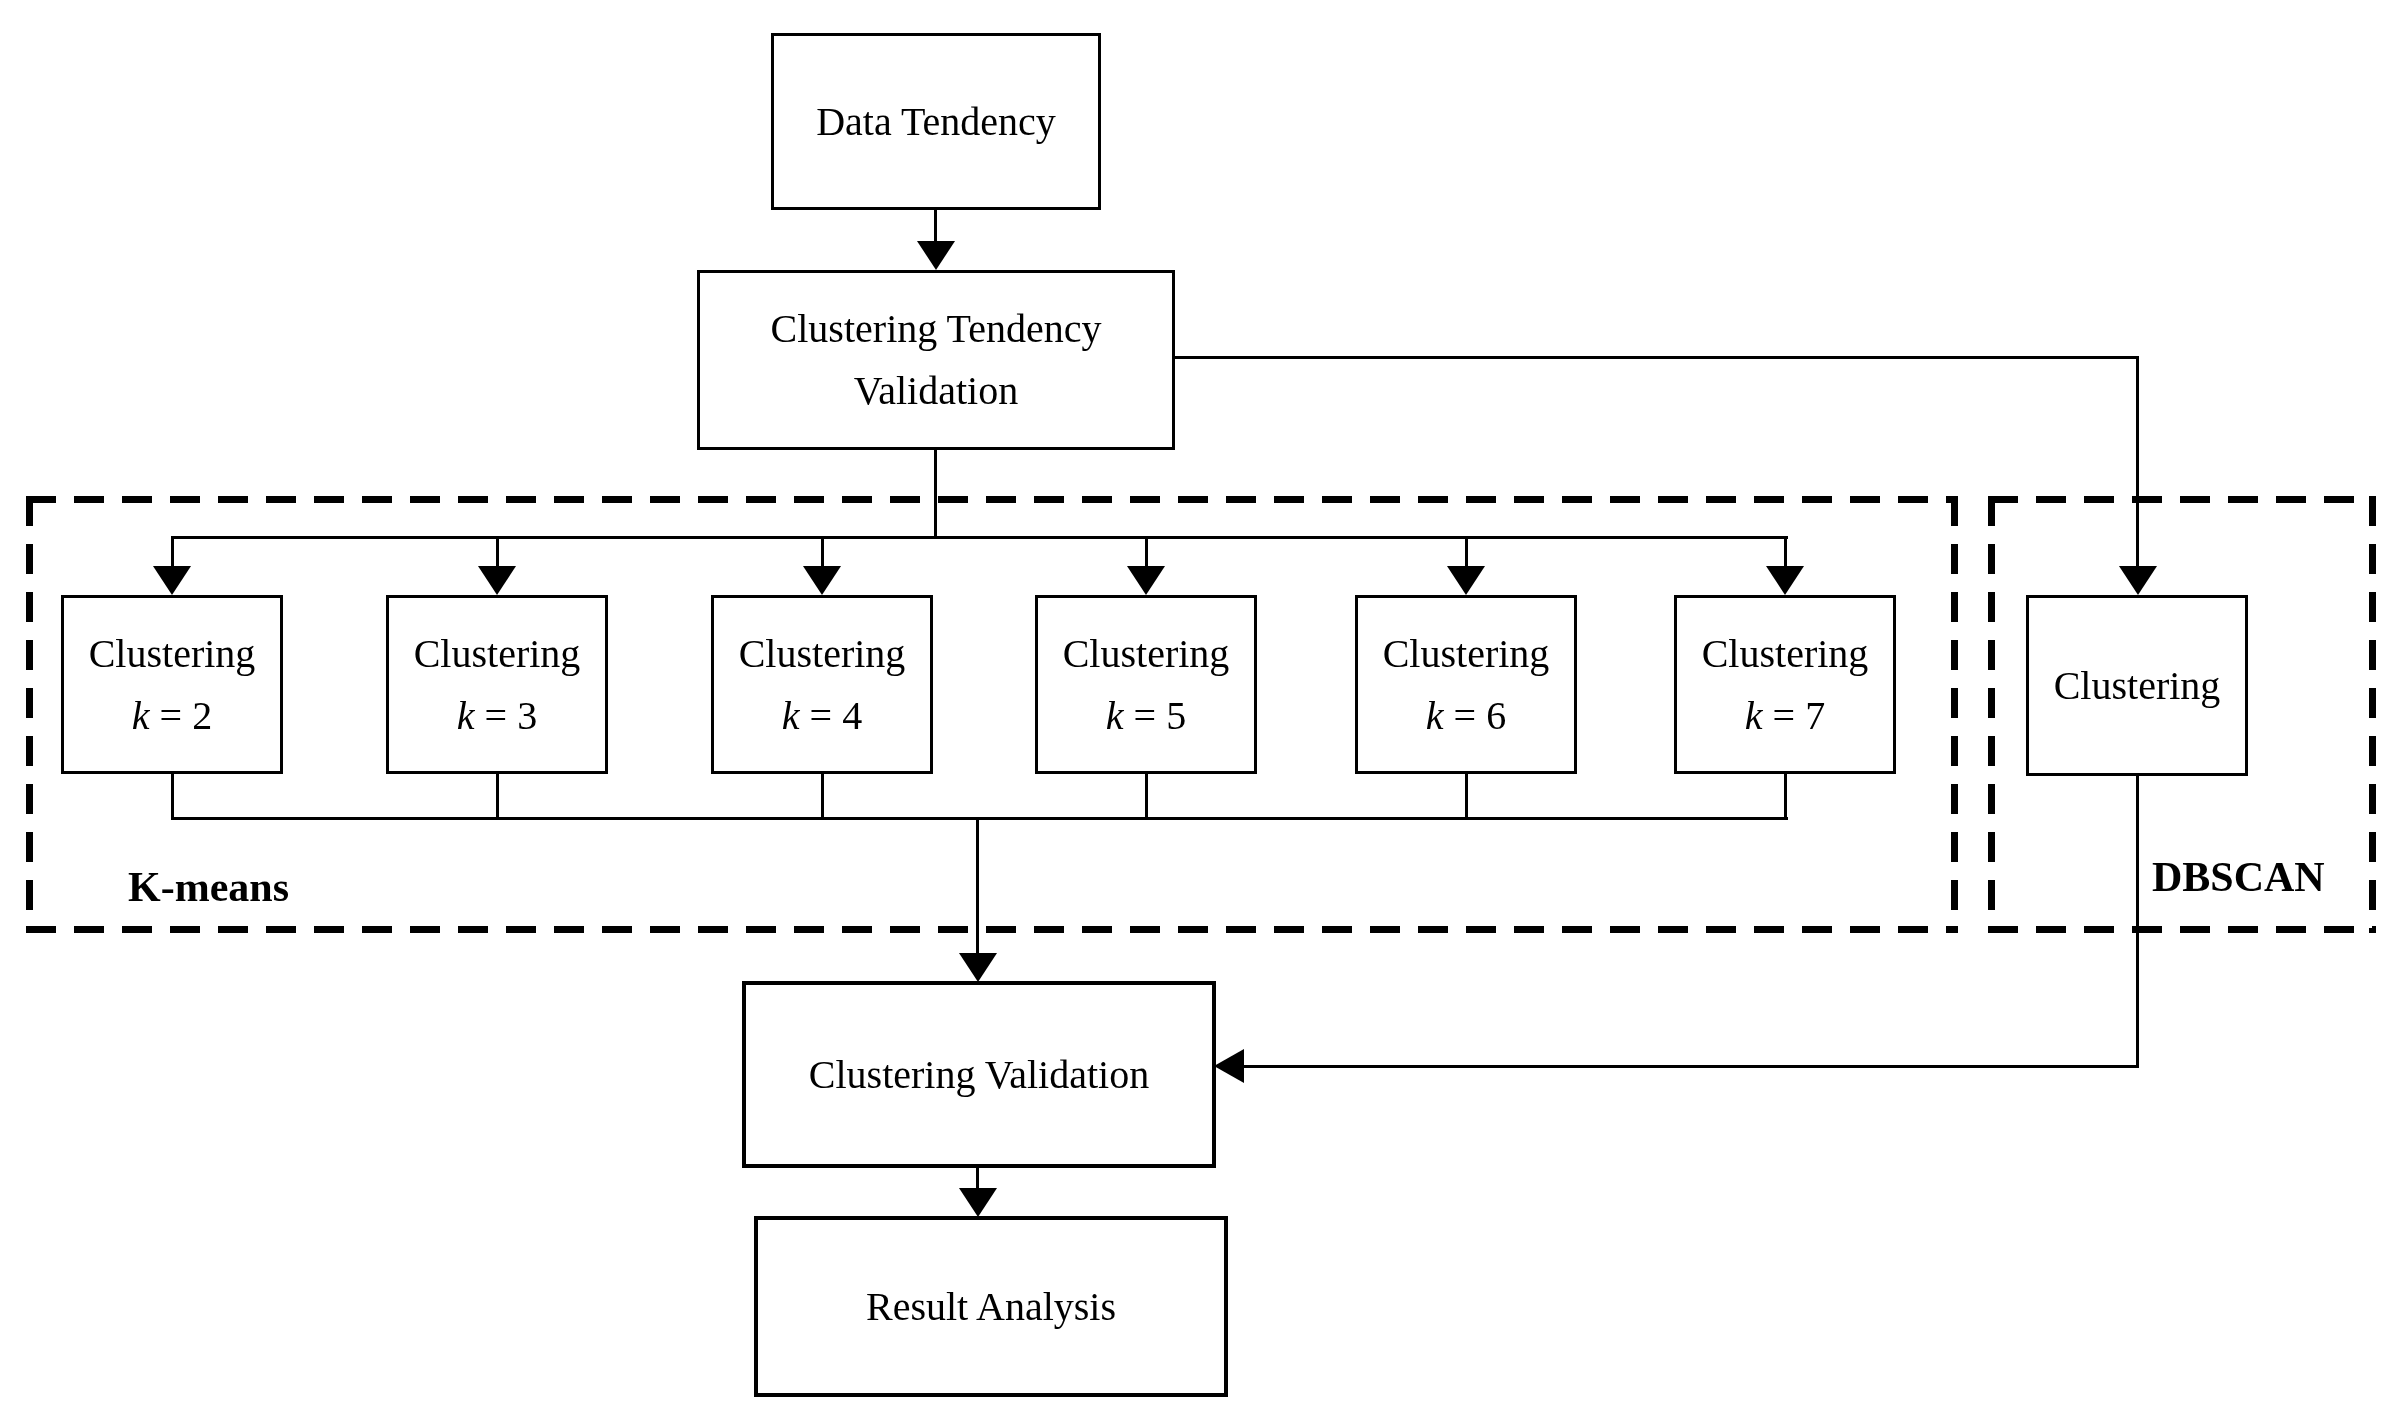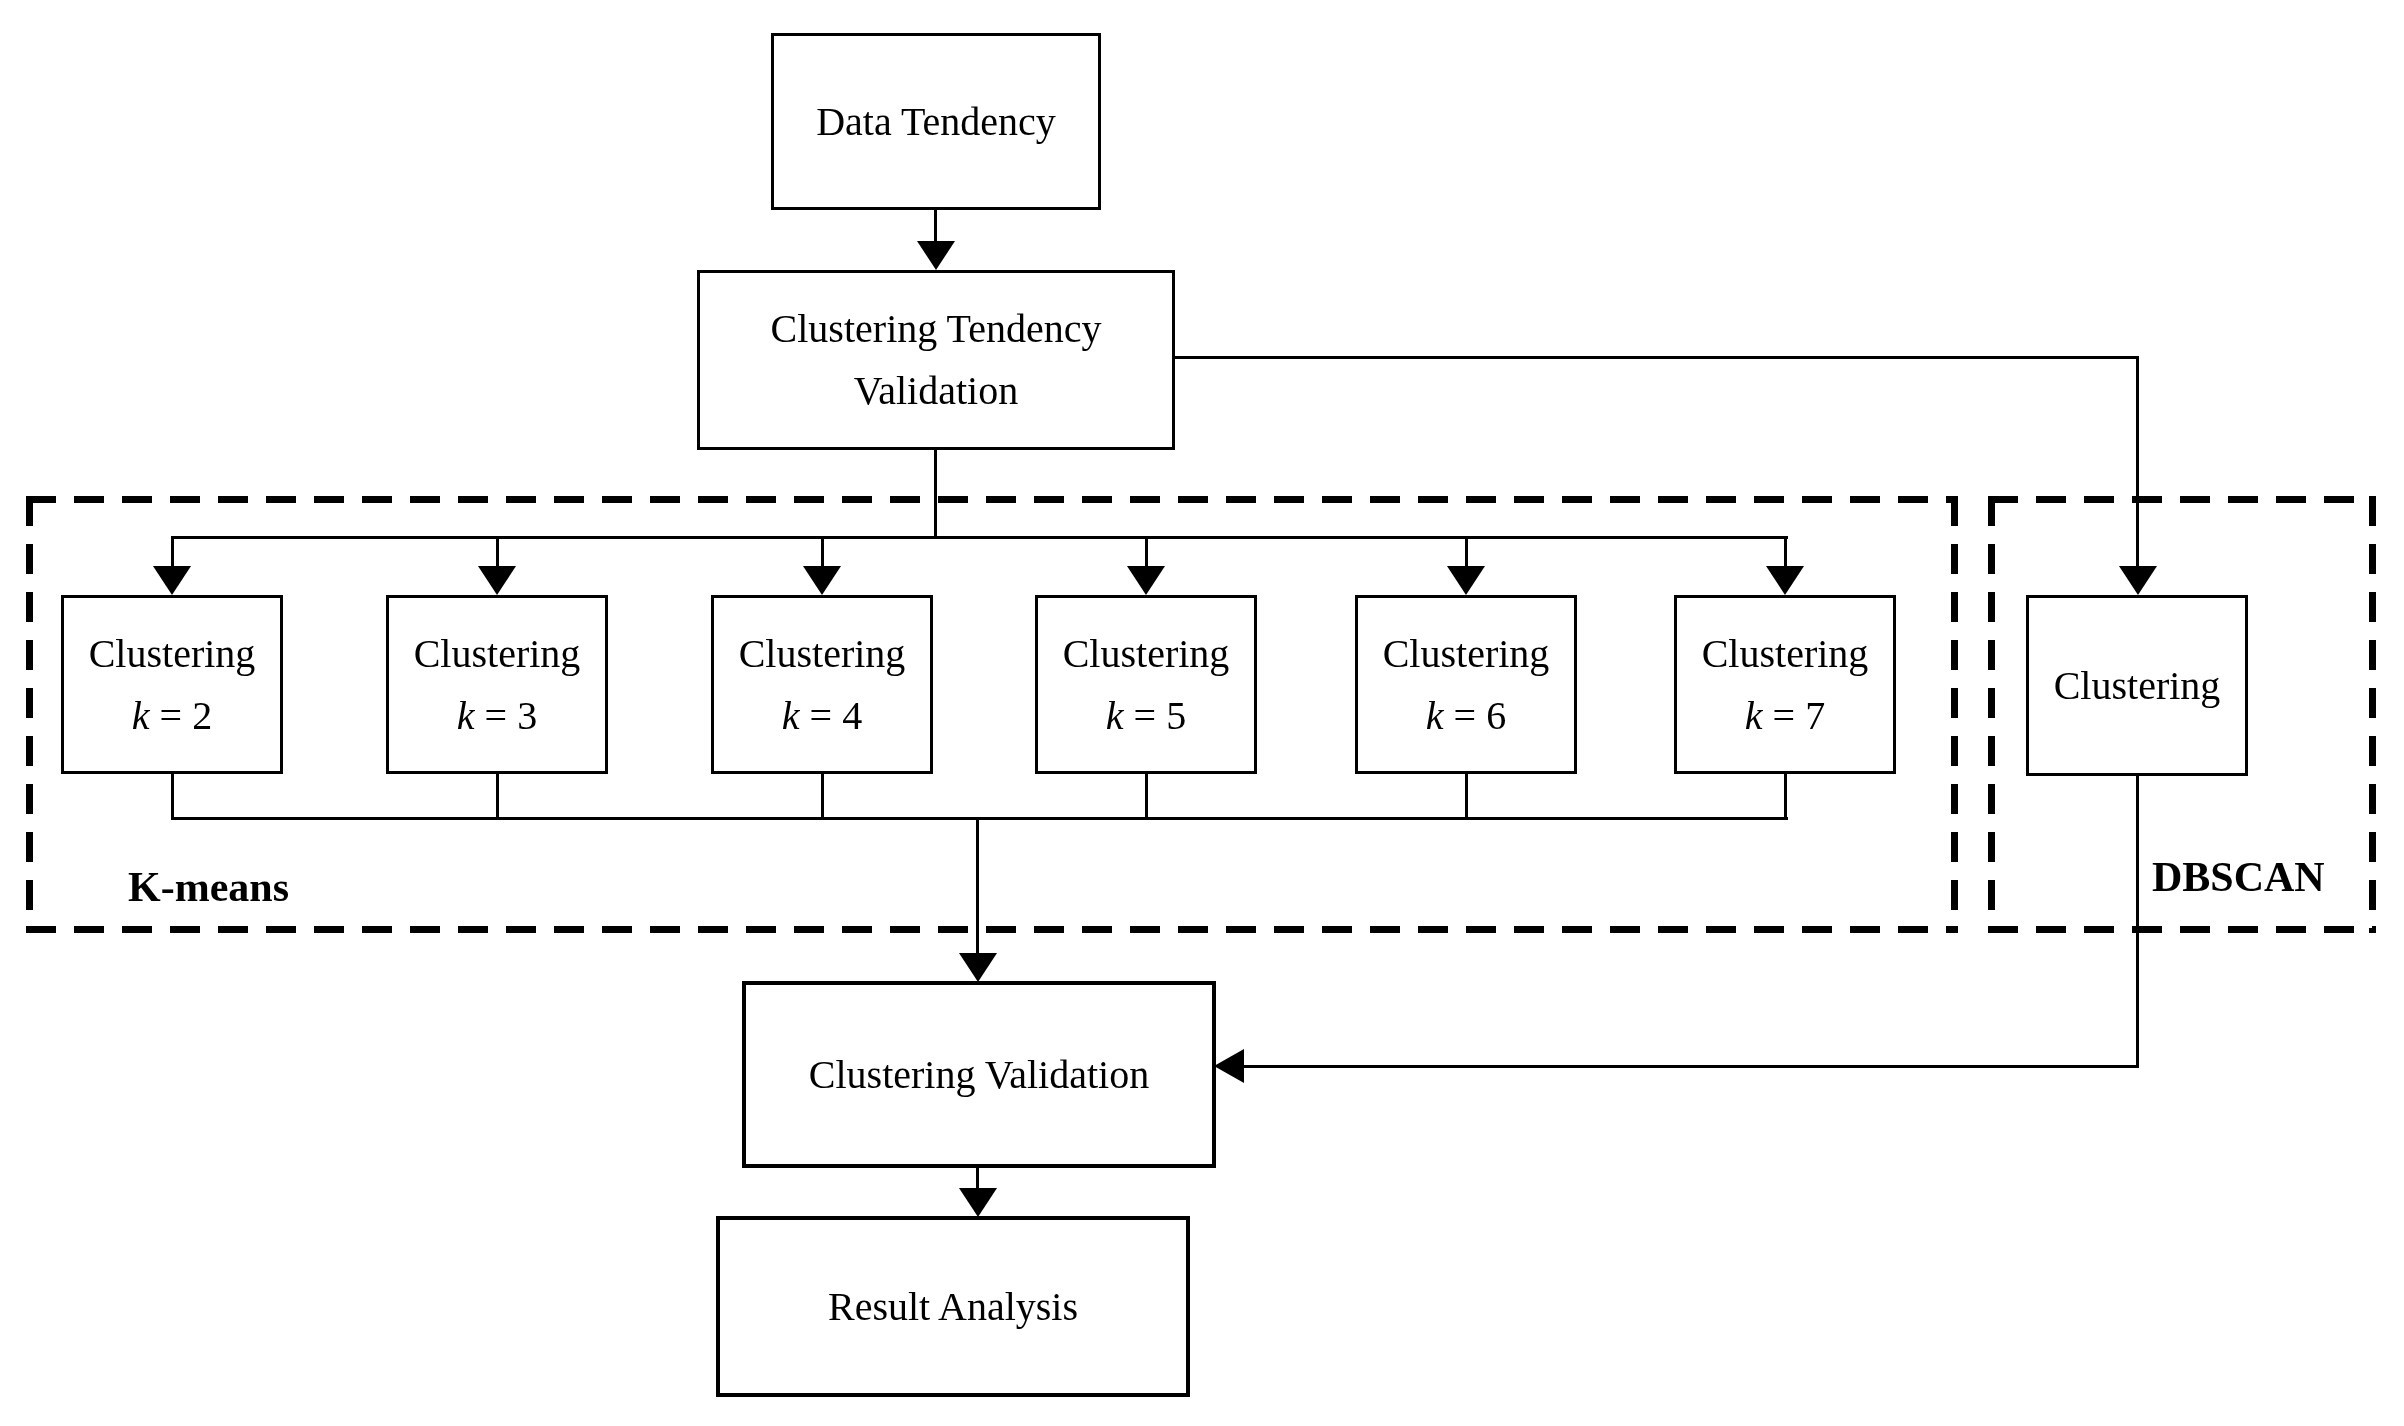--- a/index.html
+++ b/index.html
@@ -157,17 +157,17 @@
   </div>
 
   <div class="node" style="left:2026px; top:595px; width:222px; height:181px;">
     <span>Clustering</span>
   </div>
 
   <div class="node thick" style="left:742px; top:981px; width:474px; height:187px;">
     <span>Clustering Validation</span>
   </div>
 
-  <div class="node thick" style="left:716px; top:1216px; width:474px; height:181px;">
+  <div class="node thick" style="left:754px; top:1216px; width:474px; height:181px;">
     <span>Result Analysis</span>
   </div>
 
 </div>
 
 </body></html>

